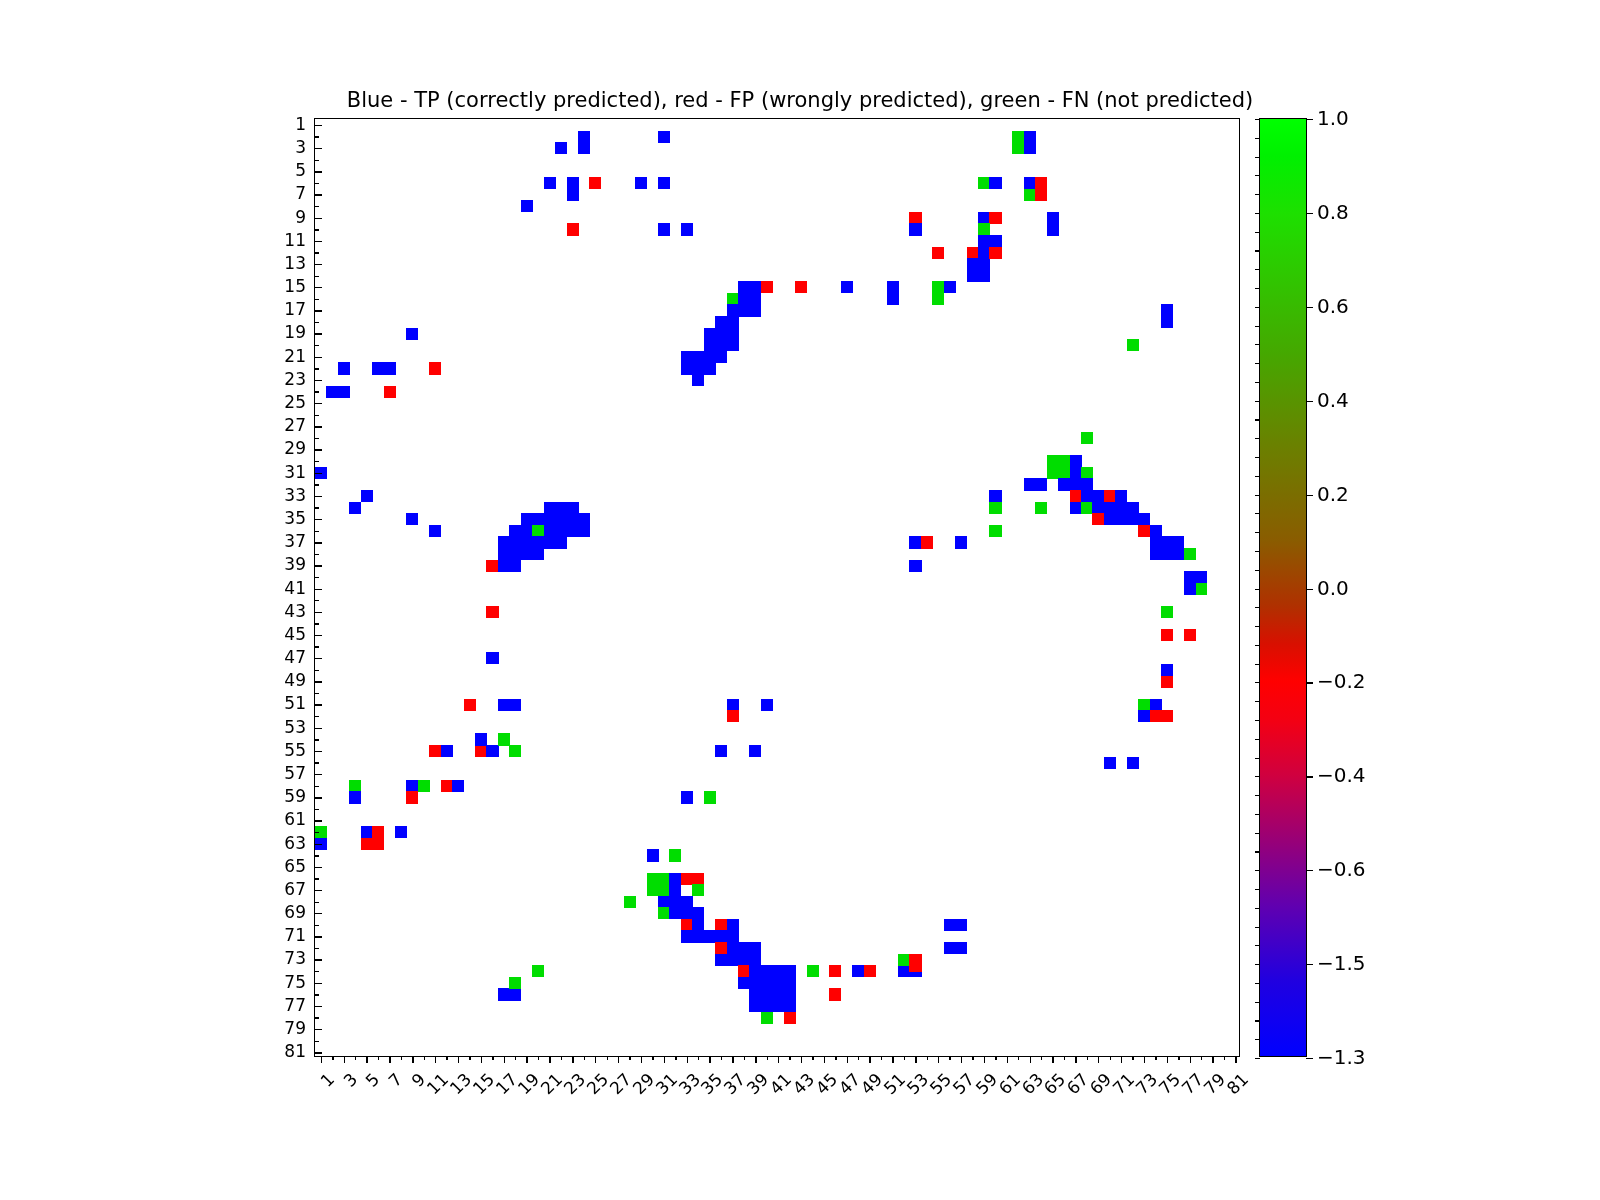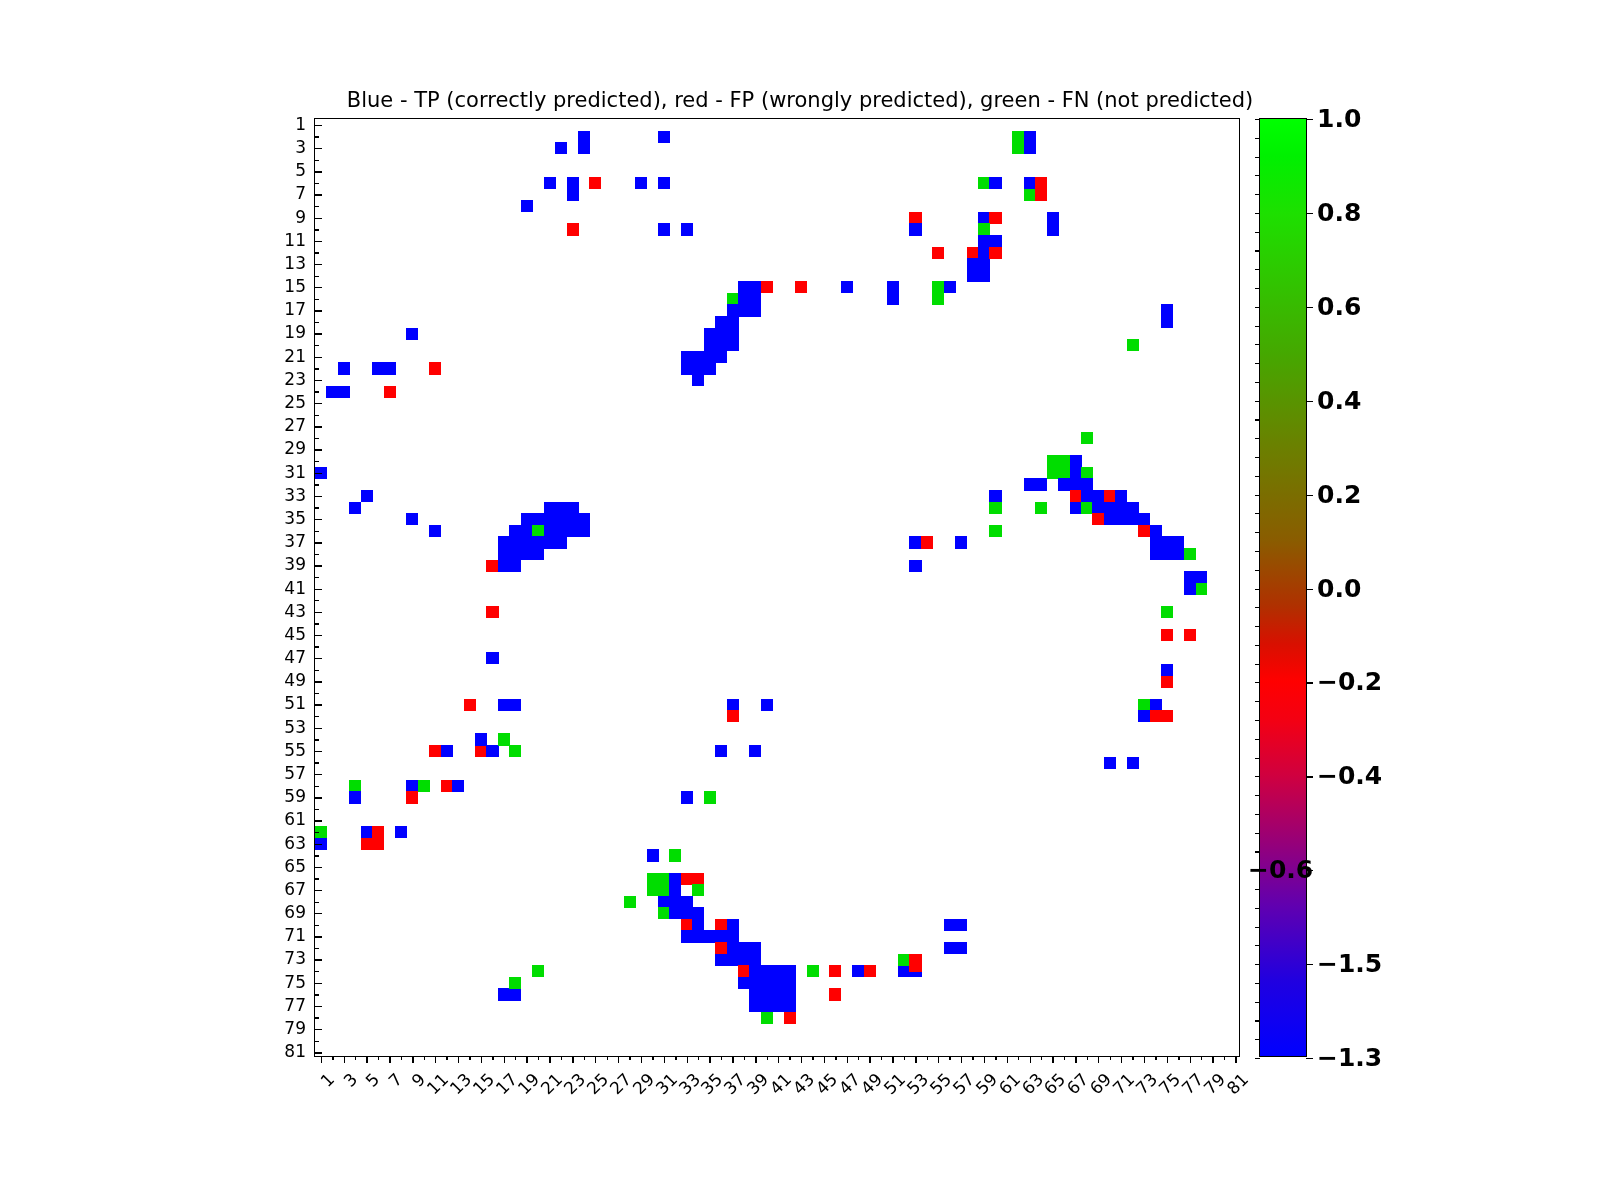--- a/index.html
+++ b/index.html
@@ -29,22 +29,22 @@
   #cbar{position:absolute;left:1259px;top:118px;width:48px;height:939px;
         border:1.2px solid #000;box-sizing:border-box;}
   #cbar-grad{position:absolute;left:0;top:0;right:0;bottom:0;
       background:linear-gradient(to bottom,
         #00ff00 0%, #00f000 4%, #1de000 10%,
         #45a800 25%, #6b8000 35%, #8a5c00 45%,
         #b03000 52%, #d81000 56%, #ff0000 60%,
         #f40012 64%, #d0003f 70%, #a0006f 76%,
         #6000b0 84%, #2000e0 92%, #0000ff 100%);}
   .cbtick{position:absolute;left:100%;width:7px;height:1.3px;background:#000;}
-  .cblabel{position:absolute;left:calc(100% + 12px);font-size:25px;color:#000;
-           white-space:nowrap;transform:translateY(-50%);font-weight:bold;}
+  .cblabel{position:absolute;left:calc(100% + 12px);font-size:20px;color:#000;
+           white-space:nowrap;transform:translateY(-50%);}
   .cbminor{position:absolute;right:100%;width:5px;height:1.1px;background:#000;}
 </style>
 </head>
 <body>
 
 <div id="root">
 
   <div class="axtitle">Blue - TP (correctly predicted), red - FP (wrongly predicted), green - FN (not predicted)</div>
 
   <div id="plot">
@@ -661,18 +661,18 @@
   </div>
   <div id="cbar-labels">
       <div class="cblabel" style="left: 1317px; top: 118px;">1.0</div>
       <div class="cblabel" style="left: 1317px; top: 211.9px;">0.8</div>
       <div class="cblabel" style="left: 1317px; top: 305.8px;">0.6</div>
       <div class="cblabel" style="left: 1317px; top: 399.7px;">0.4</div>
       <div class="cblabel" style="left: 1317px; top: 493.6px;">0.2</div>
       <div class="cblabel" style="left: 1317px; top: 587.5px;">0.0</div>
       <div class="cblabel" style="left: 1317px; top: 681.4px;">−0.2</div>
       <div class="cblabel" style="left: 1317px; top: 775.3px;">−0.4</div>
-      <div class="cblabel" style="left: 1248px; top: 869.2px;">−0.6</div>
+      <div class="cblabel" style="left: 1317px; top: 869.2px;">−0.6</div>
       <div class="cblabel" style="left: 1317px; top: 963.1px;">−1.5</div>
       <div class="cblabel" style="left: 1317px; top: 1057px;">−1.3</div>
     </div>
 
 </div>
 
 </body></html>

